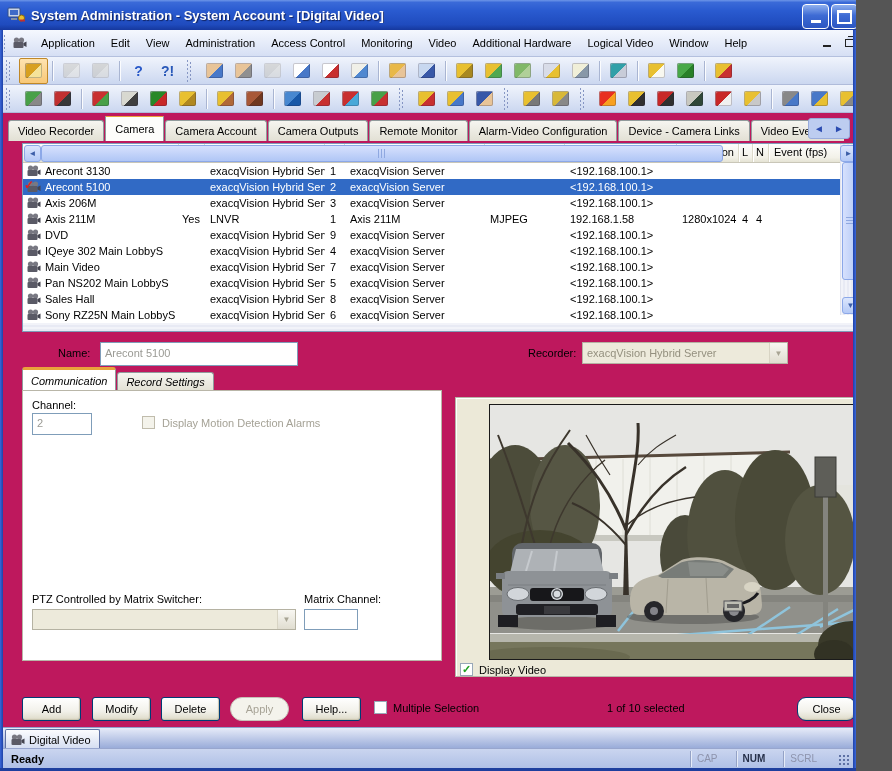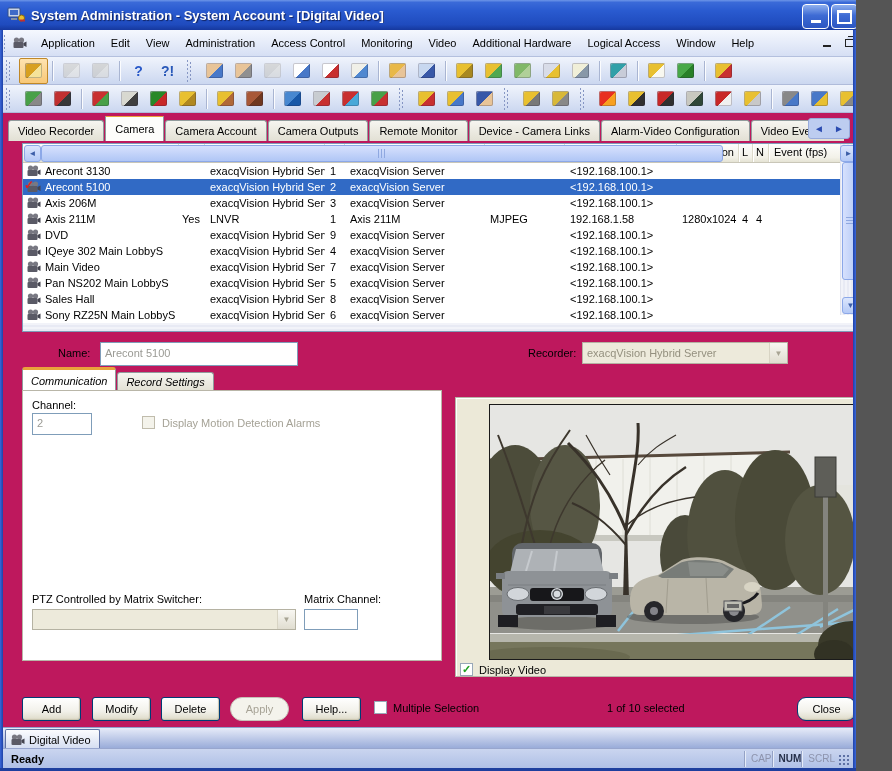--- a/index.html
+++ b/index.html
@@ -150,21 +150,21 @@
   #sel-info{position:absolute;left:607px;top:702px;}
   
   #bottombar{position:absolute;left:3px;right:3px;top:727px;height:21px;
     background:linear-gradient(180deg,#E6EBF8,#96A9D8);border-top:1px solid #8FA0CC;}
   #doc-tab{position:absolute;left:2px;top:1px;height:19px;padding:0 8px 0 4px;border:1px solid #5E71A4;border-bottom:none;
     border-radius:2px 2px 0 0;background:linear-gradient(180deg,#FBFCFE,#D4DDF1);display:flex;align-items:center;gap:4px;}
   #statusbar{position:absolute;left:3px;right:3px;top:748px;height:20px;background:linear-gradient(180deg,#CAD5EF,#AEBFE6);
     border-top:1px solid #98A6CE;display:flex;align-items:center;}
   #status-ready{margin-left:8px;font-weight:bold;}
   #status-keys{position:absolute;right:18px;top:2px;display:flex;height:16px;}
-  .skey{padding:2px 0 0 6px;border-left:1px solid #94A2C6;box-shadow:inset 1px 0 0 #E6ECF8;font-size:10px;color:#8D93AC;}
+  .skey{padding:2px 18px 0 6px;border-left:1px solid #94A2C6;box-shadow:inset 1px 0 0 #E6ECF8;font-size:10px;color:#8D93AC;}
   .skey.on{color:#26304A;font-weight:bold;}
   #resize-grip{position:absolute;right:2px;bottom:2px;width:13px;height:13px;
     background:radial-gradient(circle,#5E71A4 30%,transparent 35%);background-size:4px 4px;}
 </style>
 </head>
 <body>
 
 <div id="window">
 
   <div id="titlebar">
@@ -202,21 +202,21 @@
     <div style="display:flex;">
 
     <span class="menu-item">Application</span>
         <span class="menu-item">Edit</span>
         <span class="menu-item">View</span>
         <span class="menu-item">Administration</span>
         <span class="menu-item">Access Control</span>
         <span class="menu-item">Monitoring</span>
         <span class="menu-item">Video</span>
         <span class="menu-item">Additional Hardware</span>
-        <span class="menu-item">Logical Access</span>
+        <span class="menu-item">Logical Video</span>
         <span class="menu-item">Window</span>
         <span class="menu-item">Help</span>
       </div>
     <span id="mdi-btns">
       <span class="mdibtn">
           <span class="bar"></span>
         </span>
       <span class="mdibtn">
           <span class="rest"></span>
         </span>
@@ -392,22 +392,22 @@
       </span>
     </div>
 
   <div id="tabstrip">
 
   <span class="tab">Video Recorder</span>
       <span class="tab active">Camera</span>
       <span class="tab">Camera Account</span>
       <span class="tab">Camera Outputs</span>
       <span class="tab">Remote Monitor</span>
+      <span class="tab">Alarm-Video Configuration</span>
       <span class="tab">Device - Camera Links</span>
-      <span class="tab">Alarm-Video Configuration</span>
       <span class="tab">Video Event Text</span>
     </div>
   <div id="tabarrows">
     <span>◄</span>
     <span>►</span>
   </div>
 
   <div id="table">
     <div id="thead">
 

